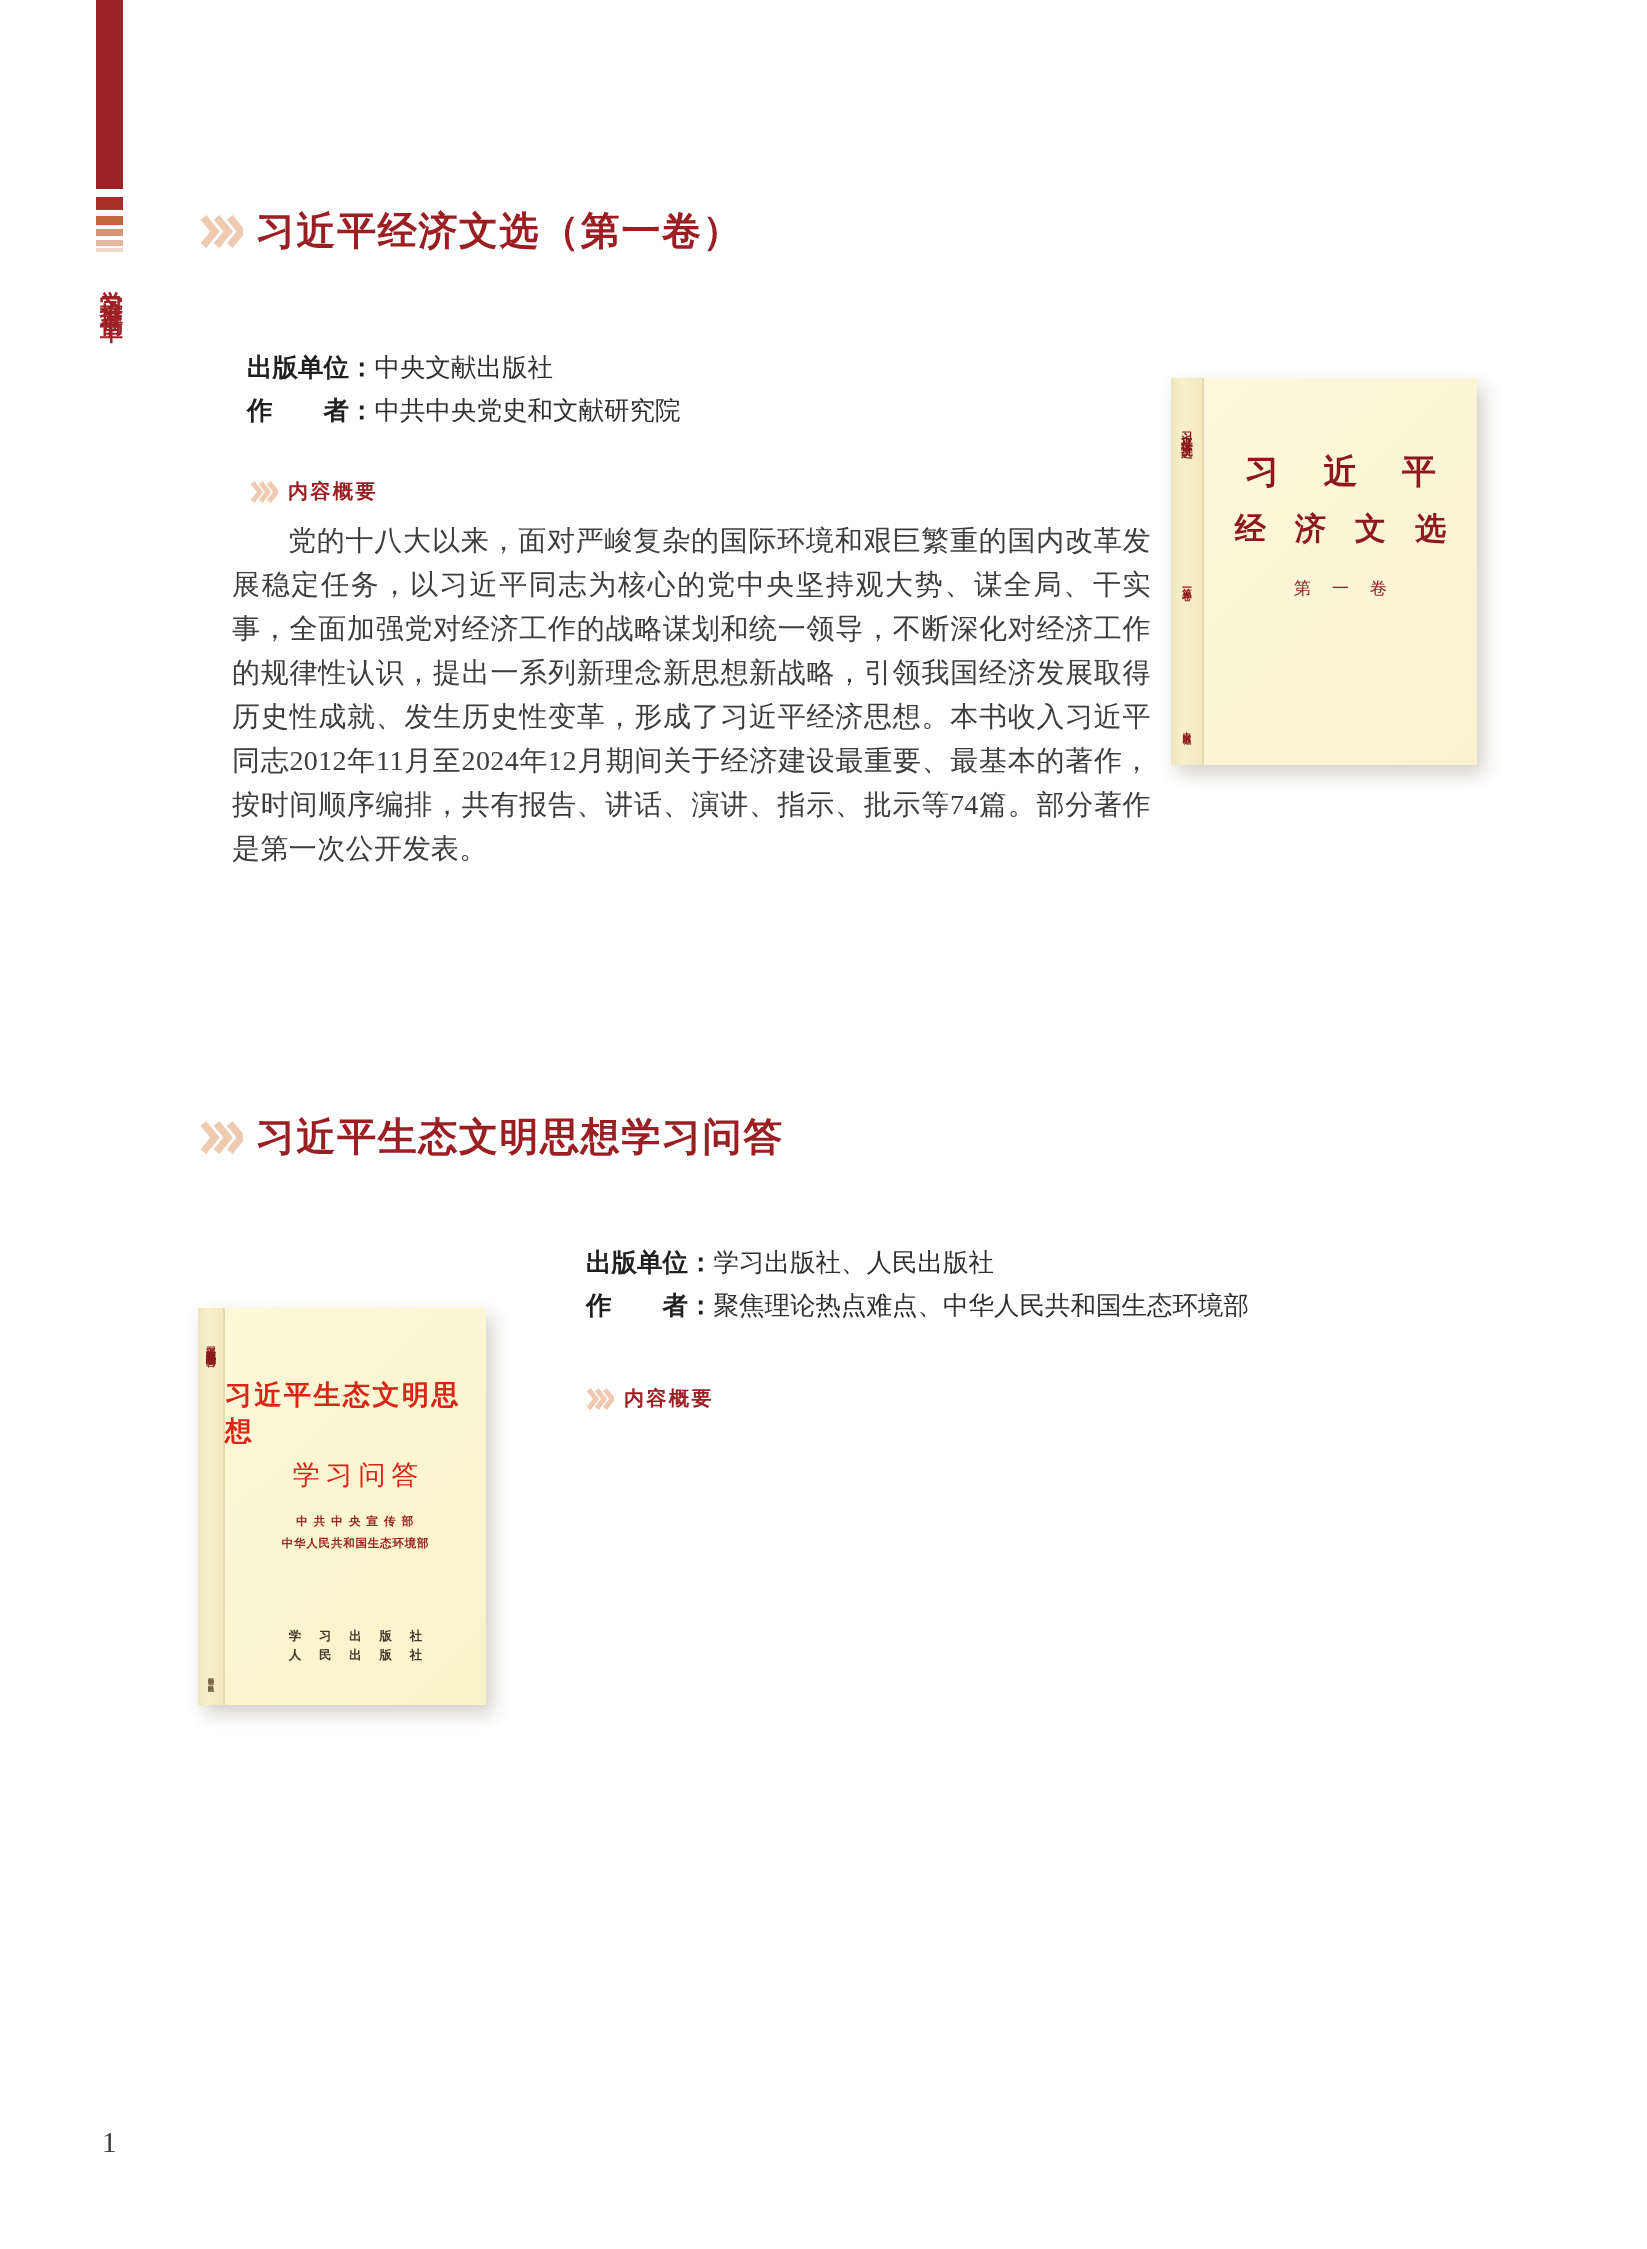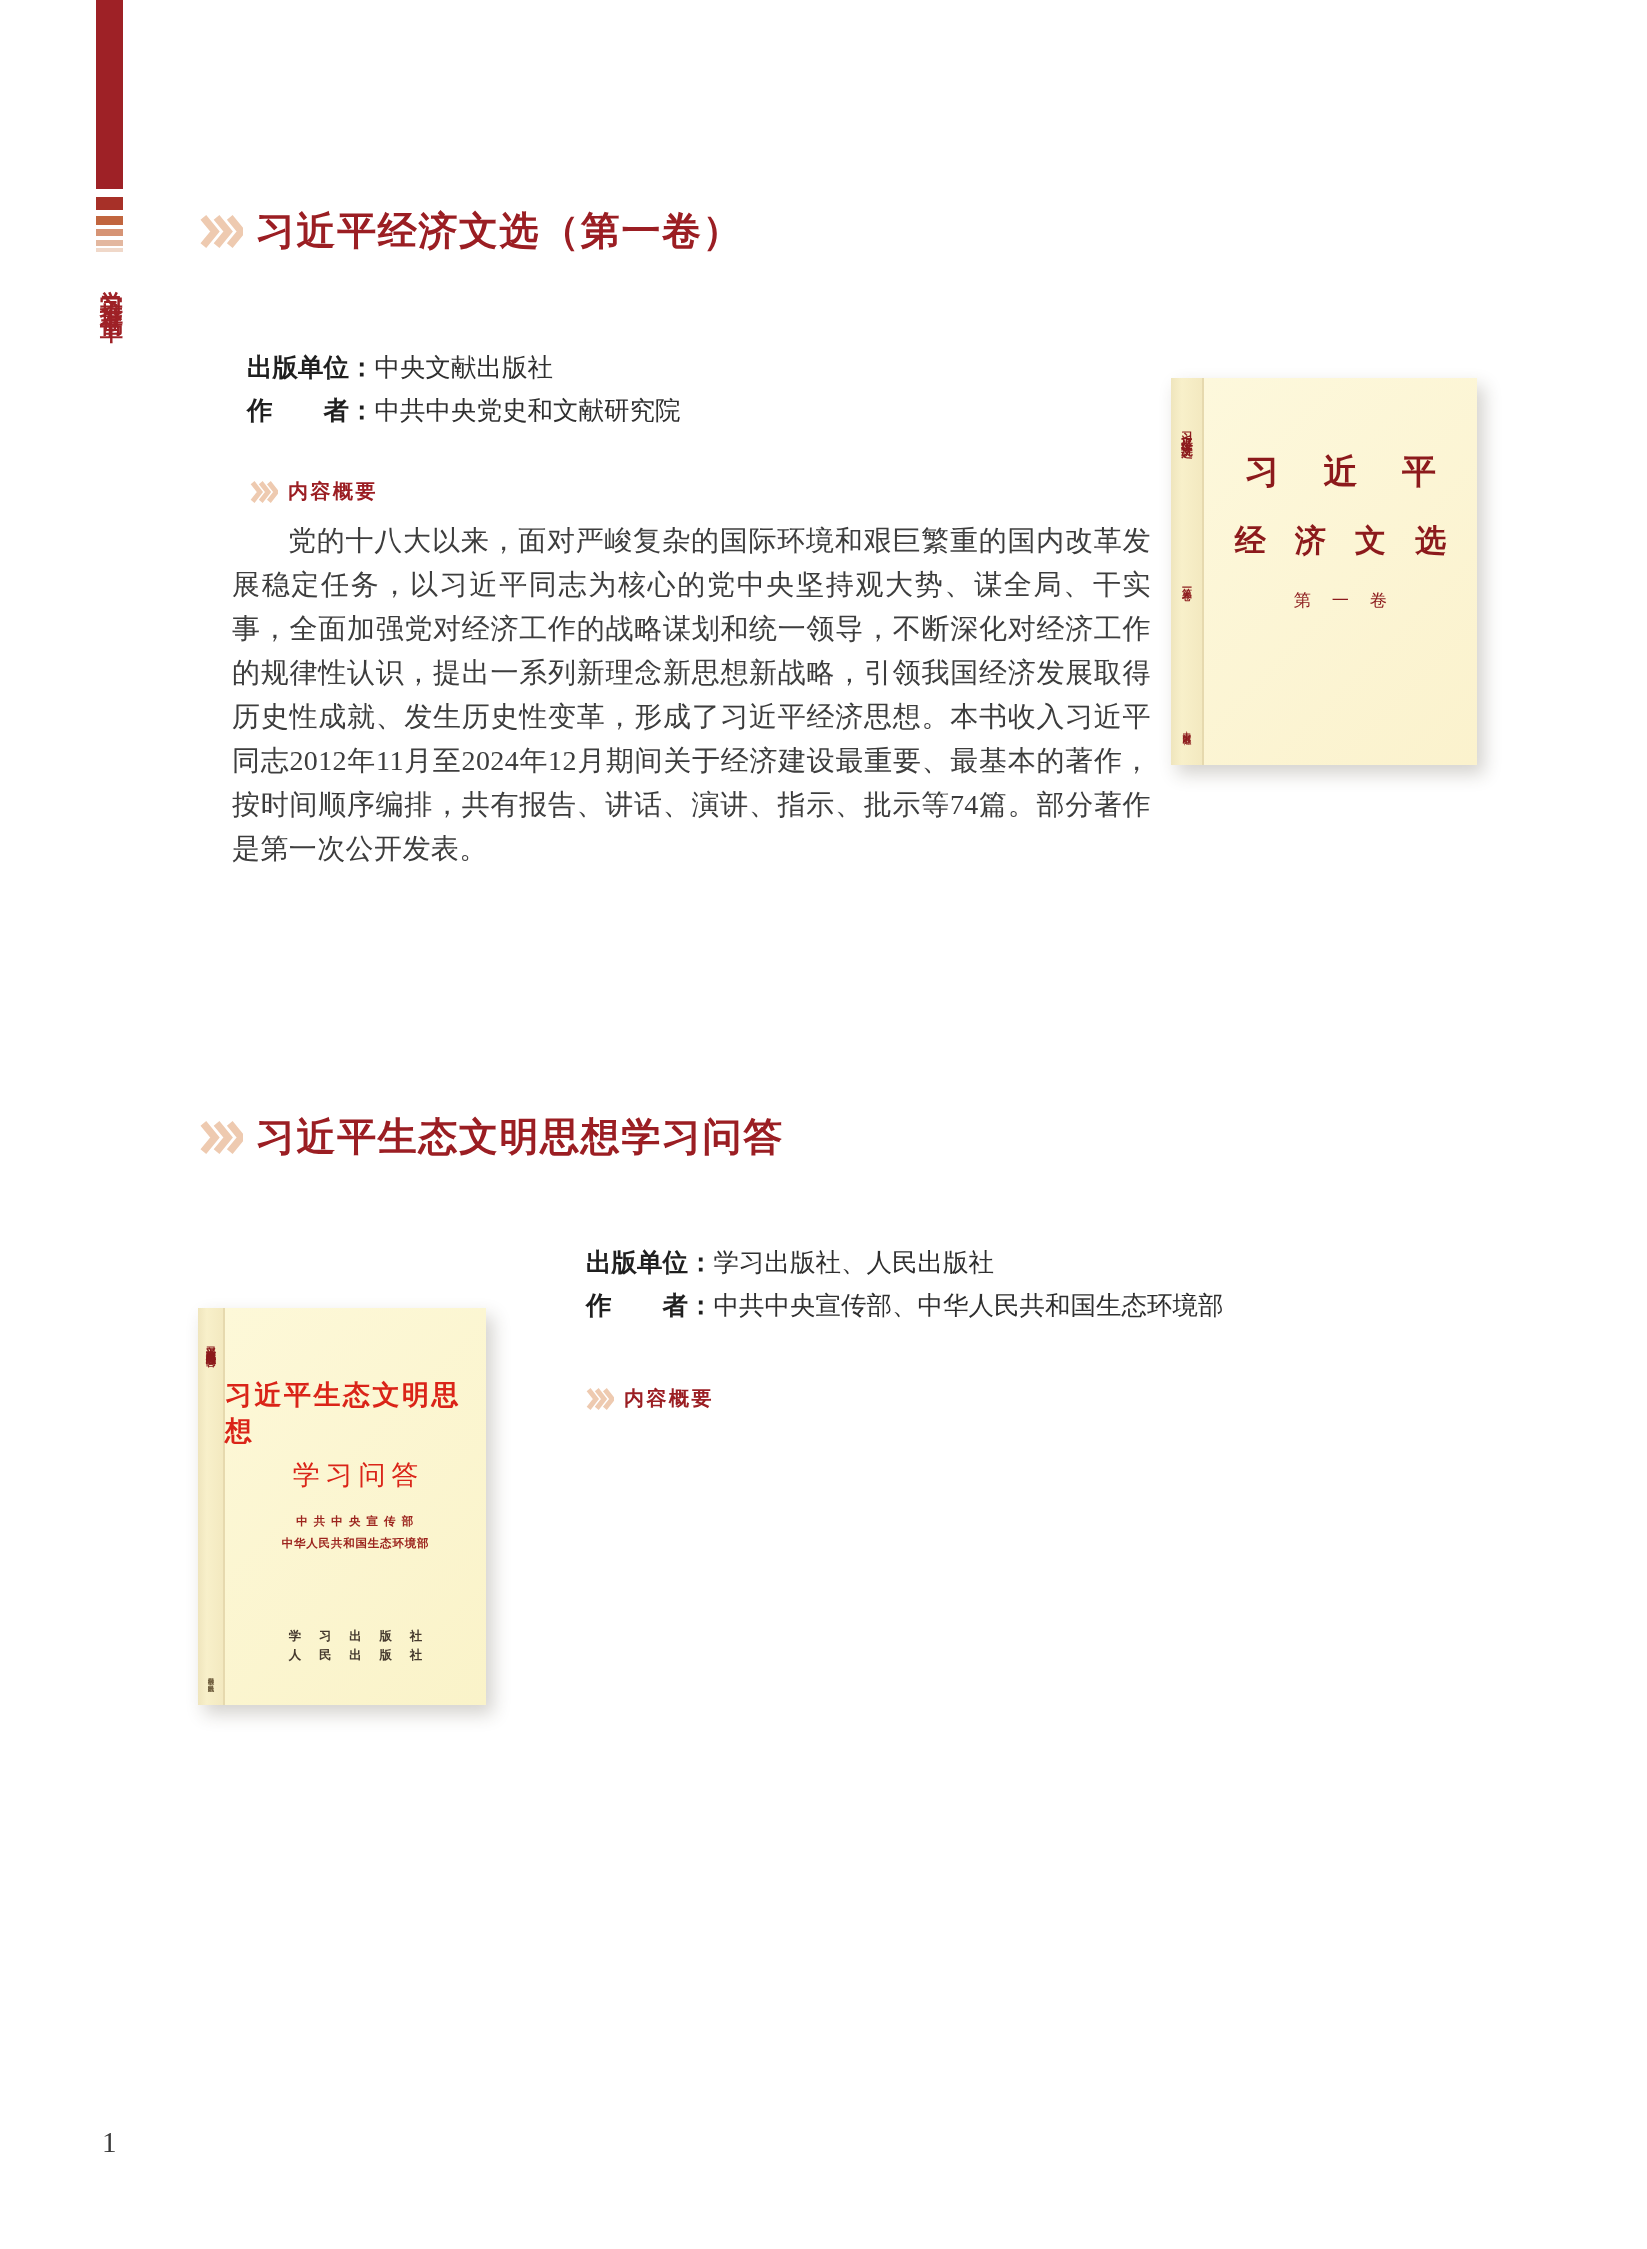--- a/index.html
+++ b/index.html
@@ -68,21 +68,21 @@
         font-family:"Liberation Serif","DejaVu Serif",serif;white-space:nowrap;}
 
   .book1{left:1171px;top:378px;width:306px;height:387px;}
   .book1 .spine{width:31px;}
   .book1 .face{background:linear-gradient(135deg,#fdf8dc 0%,#fbf2cd 100%);}
   .book1 .sp-title{top:45px;font-size:11.5px;font-weight:700;color:#8c1a1c;letter-spacing:2.5px;}
   .book1 .sp-vol{top:202px;font-size:10px;font-weight:700;color:#8c1a1c;letter-spacing:1.6px;}
   .book1 .sp-pub{bottom:35px;top:auto;font-size:9px;color:#8c1a1c;letter-spacing:0.8px;}
   .book1 .t1{margin-top:71px;font-family:"Liberation Serif","DejaVu Serif",serif;
         font-size:34px;font-weight:700;color:#8c1a1c;letter-spacing:18px;padding-left:18px;}
-  .book1 .t2{margin-top:25px;font-family:"Liberation Serif","DejaVu Serif",serif;
+  .book1 .t2{margin-top:13px;font-family:"Liberation Serif","DejaVu Serif",serif;
         font-size:31px;font-weight:700;color:#8c1a1c;letter-spacing:10.7px;padding-left:10.7px;}
   .book1 .vol{margin-top:26px;font-family:"Liberation Serif","DejaVu Serif",serif;
         font-size:17.3px;font-weight:400;color:#8c1a1c;letter-spacing:8.2px;padding-left:8.2px;}
 
   .book2{left:198px;top:1308px;width:288px;height:397px;}
   .book2 .spine{width:25px;}
   .book2 .face{background:linear-gradient(135deg,#fdf8d8 0%,#faf3c9 100%);}
   .book2 .sp-title{top:31px;font-size:10px;font-weight:700;color:#8c1a1c;letter-spacing:0.8px;}
   .book2 .sp-pub{bottom:25px;top:auto;font-size:6.6px;color:#6b5a3a;letter-spacing:0;}
   .book2 .t1{margin-top:69px;font-family:"Liberation Serif","DejaVu Serif",serif;
@@ -184,21 +184,21 @@
     </div>
   </div>
 
   <div class="info s2-info">
     <div class="row">
       <span class="label">出版单位：</span>
       <span class="value">学习出版社、人民出版社</span>
     </div>
     <div class="row">
       <span class="label">作　　者：</span>
-      <span class="value">中共中央宣传部、中华人民共和国生态环境部</span>
+      <span class="value">聚焦理论热点难点、中华人民共和国生态环境部</span>
     </div>
   </div>
 
   <div class="sum-head s2-sumhead">
     <svg class="chev" width="28" height="22" viewBox="0 0 34 27">
       <polyline points="3,2 12,13.5 3,25" fill="none" stroke="#eecab0" stroke-width="6"></polyline>
       <polyline points="13,2 22,13.5 13,25" fill="none" stroke="#eecab0" stroke-width="6"></polyline>
       <polyline points="23,2 32,13.5 23,25" fill="none" stroke="#eecab0" stroke-width="6"></polyline>
     </svg>
     <span>内容概要</span>

